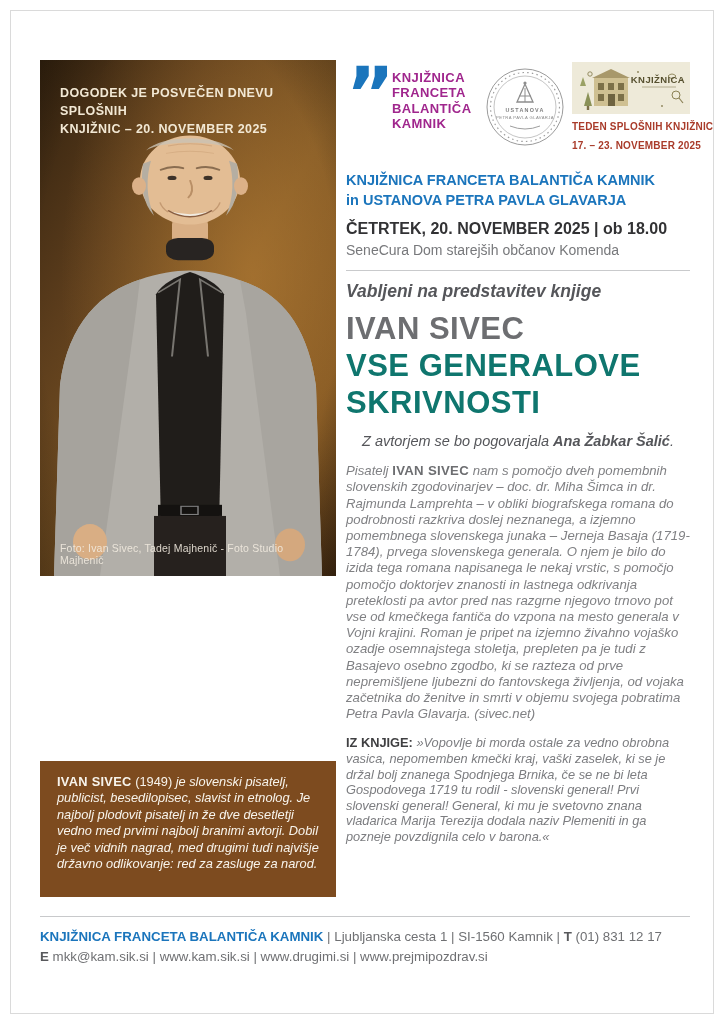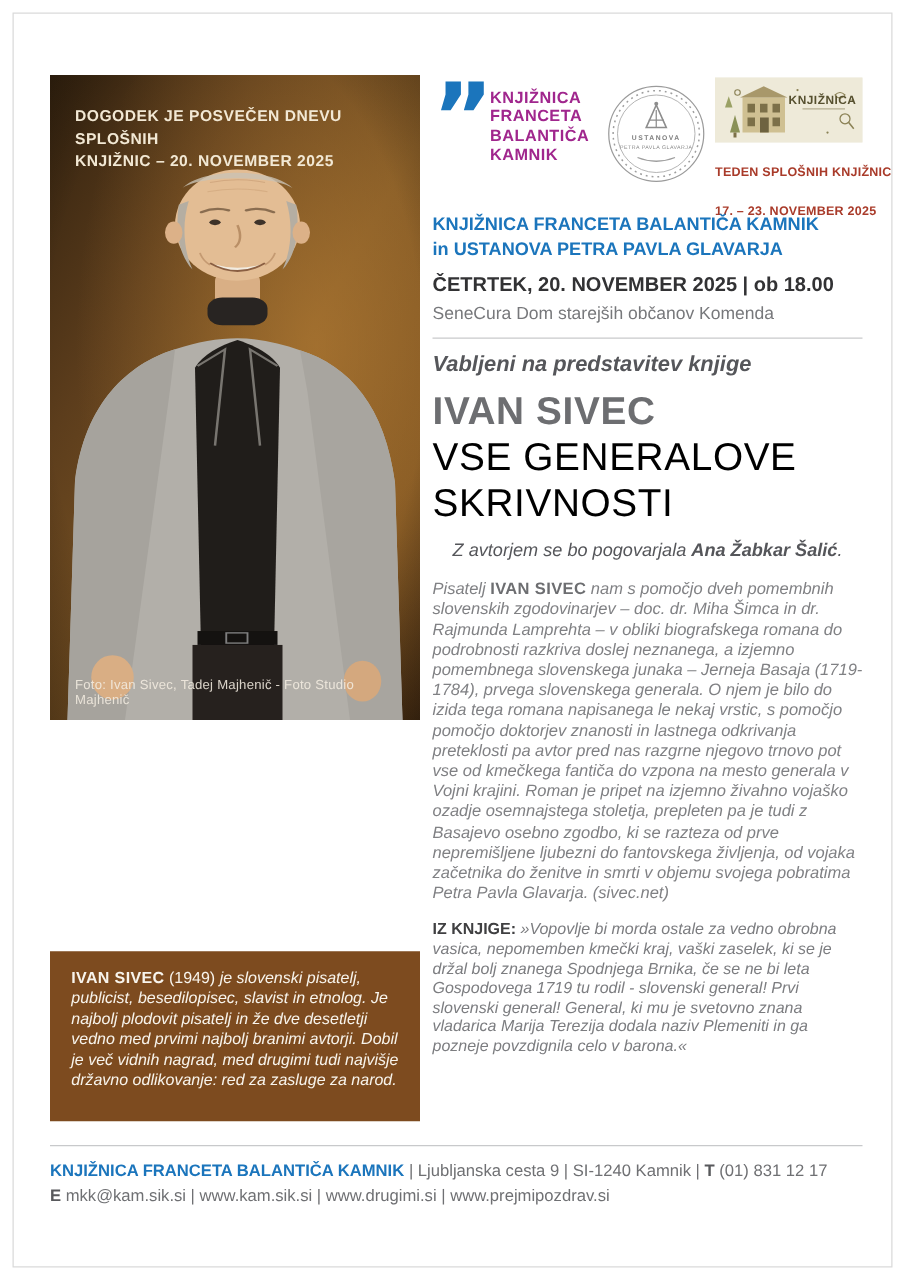--- a/index.html
+++ b/index.html
@@ -26,32 +26,32 @@
   .right-col { position:absolute; left:346px; top:62px; width:344px; }
   .logo-row { display:flex; justify-content:space-between; align-items:flex-start; height:96px; }
   .quote-mark { font-family:"DejaVu Sans", sans-serif; font-size:74px; font-weight:700;
                 color:#1b75bc; line-height:.62; margin-top:10px; width:44px; }
   .lib-logo { color:#a0268d; font-weight:700; font-size:13px; line-height:1.18;
               letter-spacing:.4px; margin-top:8px; width:86px; }
   .seal { width:90px; height:90px; }
   .teden { width:118px; display:flex; flex-direction:column; }
   .teden-box { width:118px; height:52px; background:#eeead9; }
   .teden-line { color:#a93b2a; font-size:10px; font-weight:700; letter-spacing:.2px;
-                line-height:1.3; margin-top:18px; white-space:nowrap; }
+                line-height:1.3; margin-top:6px; white-space:nowrap; }
 
   .org-line { color:#1b75bc; font-weight:700; font-size:14.5px; line-height:1.4; }
   .org-block { margin-top:12px; }
   .datetime { margin-top:9px; color:#323234; font-weight:700; font-size:16px; }
   .venue { margin-top:4px; color:#77787b; font-size:14px; }
   .divider { border:0; border-top:1px solid #c9cacc; margin:12px 0 10px 0; }
 
   .kicker { color:#55565a; font-style:italic; font-weight:600; font-size:17.5px; }
   .title-author { color:#6d6e71; font-weight:700; font-size:31px; line-height:1.2;
                   letter-spacing:.5px; margin-top:8px; }
-  .title-line { color:#000000; font-weight:400; font-size:31px; line-height:1.2; letter-spacing:.5px; }
+  .title-line { color:#0f766e; font-weight:700; font-size:31px; line-height:1.2; letter-spacing:.5px; }
   .moderator { margin:12px 0 14px 0; color:#55565a; font-style:italic; font-size:14.5px;text-align:center; }
   .moderator b { font-weight:700; }
 
   .body-par { color:#808184; font-style:italic; font-size:13.2px; line-height:16.2px; }
   .body-par .plain-bold { font-style:normal; font-weight:700; color:#6d6e71; letter-spacing:.3px; }
   .excerpt { margin-top:13px; color:#7c7d80; font-style:italic; font-size:12.8px; line-height:15.6px; }
   .excerpt .label { font-style:normal; font-weight:700; color:#3f3f41;text-align:right; }
 
   
   .footer { position:absolute; left:40px; top:916px; width:650px; border-top:1px solid #c8c9cb;
@@ -211,19 +211,19 @@
       <span>Pisatelj </span><span class="plain-bold">IVAN SIVEC</span><span> nam s pomočjo dveh pomembnih slovenskih zgodovinarjev – doc. dr. Miha Šimca in dr. Rajmunda Lamprehta – v obliki biografskega romana do podrobnosti razkriva doslej neznanega, a izjemno pomembnega slovenskega junaka – Jerneja Basaja (1719-1784), prvega slovenskega generala. O njem je bilo do izida tega romana napisanega le nekaj vrstic, s pomočjo pomočjo doktorjev znanosti in lastnega odkrivanja preteklosti pa avtor pred nas razgrne njegovo trnovo pot vse od kmečkega fantiča do vzpona na mesto generala v Vojni krajini. Roman je pripet na izjemno živahno vojaško ozadje osemnajstega stoletja, prepleten pa je tudi z Basajevo osebno zgodbo, ki se razteza od prve nepremišljene ljubezni do fantovskega življenja, od vojaka začetnika do ženitve in smrti v objemu svojega pobratima Petra Pavla Glavarja. (sivec.net)</span>
     </div>
 
     <div class="body-par excerpt">
       <span class="label">IZ KNJIGE:</span><span> »Vopovlje bi morda ostale za vedno obrobna vasica, nepomemben kmečki kraj, vaški zaselek, ki se je držal bolj znanega Spodnjega Brnika, če se ne bi leta Gospodovega 1719 tu rodil - slovenski general! Prvi slovenski general! General, ki mu je svetovno znana vladarica Marija Terezija dodala naziv Plemeniti in ga pozneje povzdignila celo v barona.«</span>
     </div>
   </div>
 
   <div class="footer">
     <div>
-      <span class="f-org">KNJIŽNICA FRANCETA BALANTIČA KAMNIK</span><span> | Ljubljanska cesta 9 | SI-1240 Kamnik | </span><span class="f-bold">T</span><span> (01) 831 12 17</span>
+      <span class="f-org">KNJIŽNICA FRANCETA BALANTIČA KAMNIK</span><span> | Ljubljanska cesta 1 | SI-1560 Kamnik | </span><span class="f-bold">T</span><span> (01) 831 12 17</span>
     </div>
     <div>
       <span class="f-bold">E</span><span> mkk@kam.sik.si | www.kam.sik.si | www.drugimi.si | www.prejmipozdrav.si</span>
     </div>
   </div>
 </div>
 
 </body></html>

